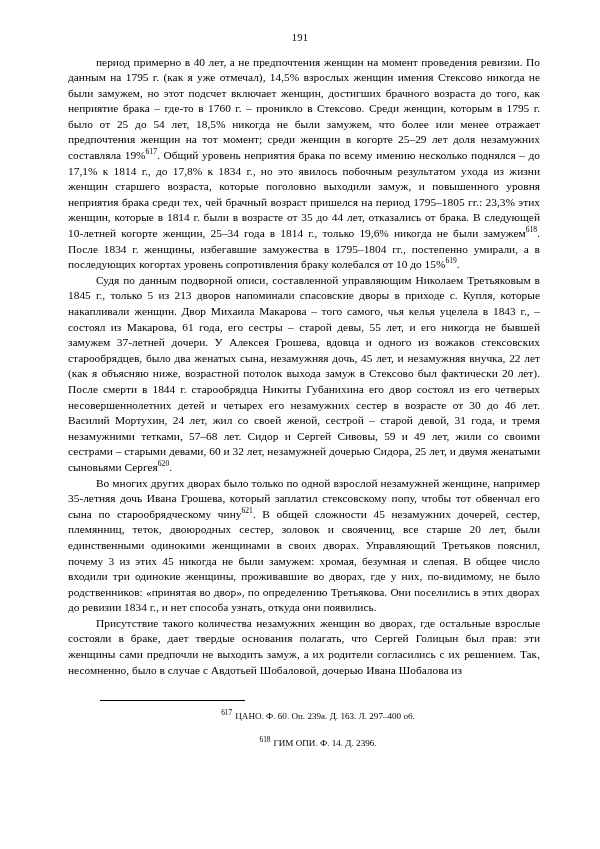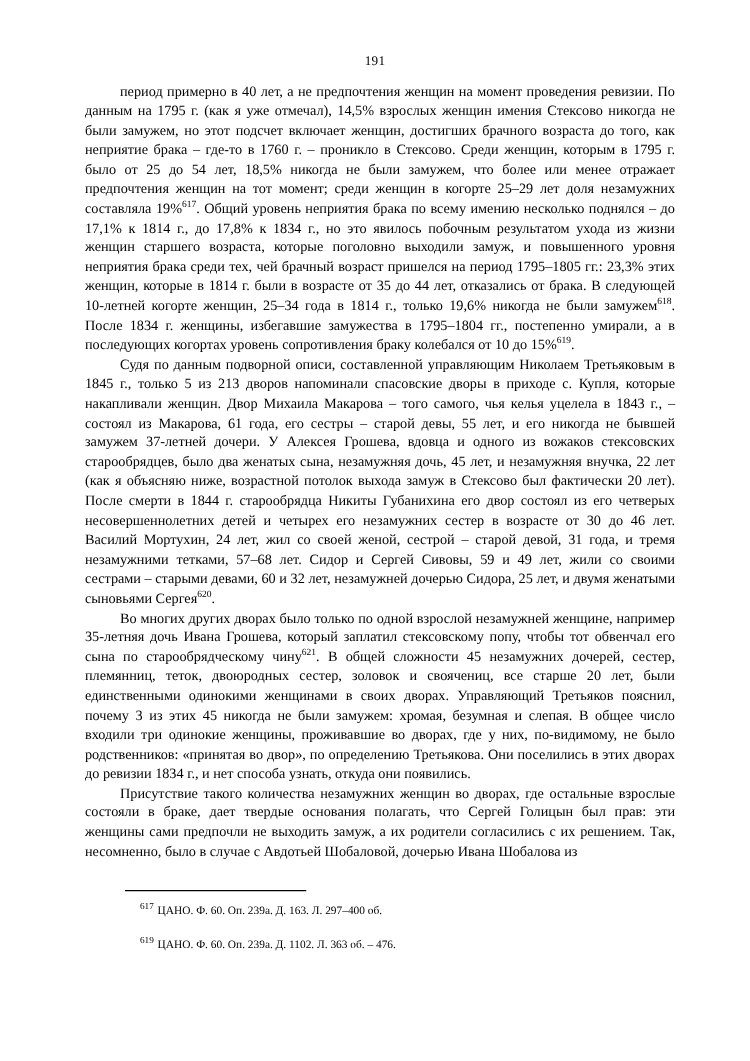--- a/index.html
+++ b/index.html
@@ -19,21 +19,21 @@
     width: 600px;
     height: 849px;
     box-sizing: border-box;
     padding: 0;
     position: relative;
   }
   .page-number {
     text-align: center;
     font-size: 10.5px;
     line-height: 1;
-    padding-top: 45px;
+    padding-top: 33px;
     letter-spacing: 0.2px;
   }
   .body-block {
     margin-top: 11px;
     padding-left: 68px;
     padding-right: 60px;
     font-family: Liberation Serif, serif;
   }
   p.para {
     margin: 0;
@@ -57,24 +57,23 @@
   }
   .footnotes {
     padding-left: 96px;
     padding-right: 60px;
     margin-top: 9px;
   }
   .footnote {
     font-size: 9.1px;
     line-height: 12px;
     margin-bottom: 14.5px;
-    text-align: left;
+    text-align: center;
     text-indent: 0;
     padding-left: 0;
-    margin-left: 16px;
   }
   .footnote .fnum {
     font-size: 7.4px;
     vertical-align: super;
     line-height: 0;
     margin-right: 3px;
   }
 </style>
 </head>
 <body>
@@ -87,16 +86,16 @@
       <p class="para">период примерно в 40 лет, а не предпочтения женщин на момент проведения ревизии. По данным на 1795 г. (как я уже отмечал), 14,5% взрослых женщин имения Стексово никогда не были замужем, но этот подсчет включает женщин, достигших брачного возраста до того, как неприятие брака – где-то в 1760 г. – проникло в Стексово. Среди женщин, которым в 1795 г. было от 25 до 54 лет, 18,5% никогда не были замужем, что более или менее отражает предпочтения женщин на тот момент; среди женщин в когорте 25–29 лет доля незамужних составляла 19%<sup class="fn">617</sup>. Общий уровень неприятия брака по всему имению несколько поднялся – до 17,1% к 1814 г., до 17,8% к 1834 г., но это явилось побочным результатом ухода из жизни женщин старшего возраста, которые поголовно выходили замуж, и повышенного уровня неприятия брака среди тех, чей брачный возраст пришелся на период 1795–1805 гг.: 23,3% этих женщин, которые в 1814 г. были в возрасте от 35 до 44 лет, отказались от брака. В следующей 10-летней когорте женщин, 25–34 года в 1814 г., только 19,6% никогда не были замужем<sup class="fn">618</sup>. После 1834 г. женщины, избегавшие замужества в 1795–1804 гг., постепенно умирали, а в последующих когортах уровень сопротивления браку колебался от 10 до 15%<sup class="fn">619</sup>.</p>
       <p class="para">Судя по данным подворной описи, составленной управляющим Николаем Третьяковым в 1845 г., только 5 из 213 дворов напоминали спасовские дворы в приходе с. Купля, которые накапливали женщин. Двор Михаила Макарова – того самого, чья келья уцелела в 1843 г., – состоял из Макарова, 61 года, его сестры – старой девы, 55 лет, и его никогда не бывшей замужем 37-летней дочери. У Алексея Грошева, вдовца и одного из вожаков стексовских старообрядцев, было два женатых сына, незамужняя дочь, 45 лет, и незамужняя внучка, 22 лет (как я объясняю ниже, возрастной потолок выхода замуж в Стексово был фактически 20 лет). После смерти в 1844 г. старообрядца Никиты Губанихина его двор состоял из его четверых несовершеннолетних детей и четырех его незамужних сестер в возрасте от 30 до 46 лет. Василий Мортухин, 24 лет, жил со своей женой, сестрой – старой девой, 31 года, и тремя незамужними тетками, 57–68 лет. Сидор и Сергей Сивовы, 59 и 49 лет, жили со своими сестрами – старыми девами, 60 и 32 лет, незамужней дочерью Сидора, 25 лет, и двумя женатыми сыновьями Сергея<sup class="fn">620</sup>.</p>
       <p class="para">Во многих других дворах было только по одной взрослой незамужней женщине, например 35-летняя дочь Ивана Грошева, который заплатил стексовскому попу, чтобы тот обвенчал его сына по старообрядческому чину<sup class="fn">621</sup>. В общей сложности 45 незамужних дочерей, сестер, племянниц, теток, двоюродных сестер, золовок и своячениц, все старше 20 лет, были единственными одинокими женщинами в своих дворах. Управляющий Третьяков пояснил, почему 3 из этих 45 никогда не были замужем: хромая, безумная и слепая. В общее число входили три одинокие женщины, проживавшие во дворах, где у них, по-видимому, не было родственников: «принятая во двор», по определению Третьякова. Они поселились в этих дворах до ревизии 1834 г., и нет способа узнать, откуда они появились.</p>
       <p class="para">Присутствие такого количества незамужних женщин во дворах, где остальные взрослые состояли в браке, дает твердые основания полагать, что Сергей Голицын был прав: эти женщины сами предпочли не выходить замуж, а их родители согласились с их решением. Так, несомненно, было в случае с Авдотьей Шобаловой, дочерью Ивана Шобалова из</p>
     </div>
 
   <div class="footnote-sep"></div>
 
   <div class="footnotes" id="footnotes-block">
       <div class="footnote"><span class="fnum">617</span><span>ЦАНО. Ф. 60. Оп. 239а. Д. 163. Л. 297–400 об.</span></div>
-      <div class="footnote"><span class="fnum">619</span><span>ЦАНО. Ф. 60. Оп. 239а. Д. 1102. Л. 363 об. – 476.</span></div>
+      <div class="footnote"><span class="fnum">618</span><span>ГИМ ОПИ. Ф. 14. Д. 2396.</span></div>
     </div>
 
 </div>
 
 </body></html>

